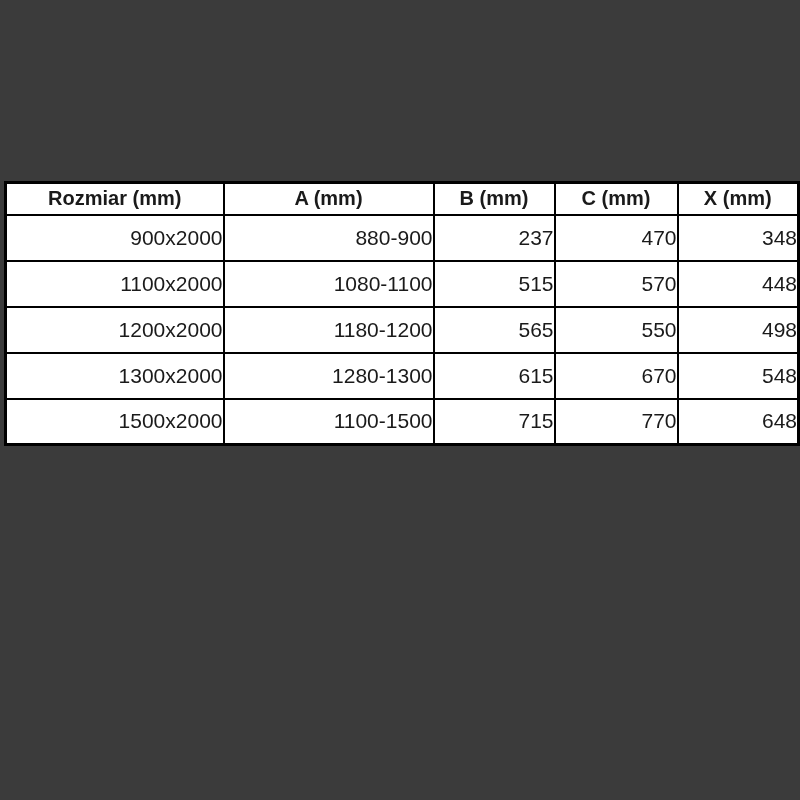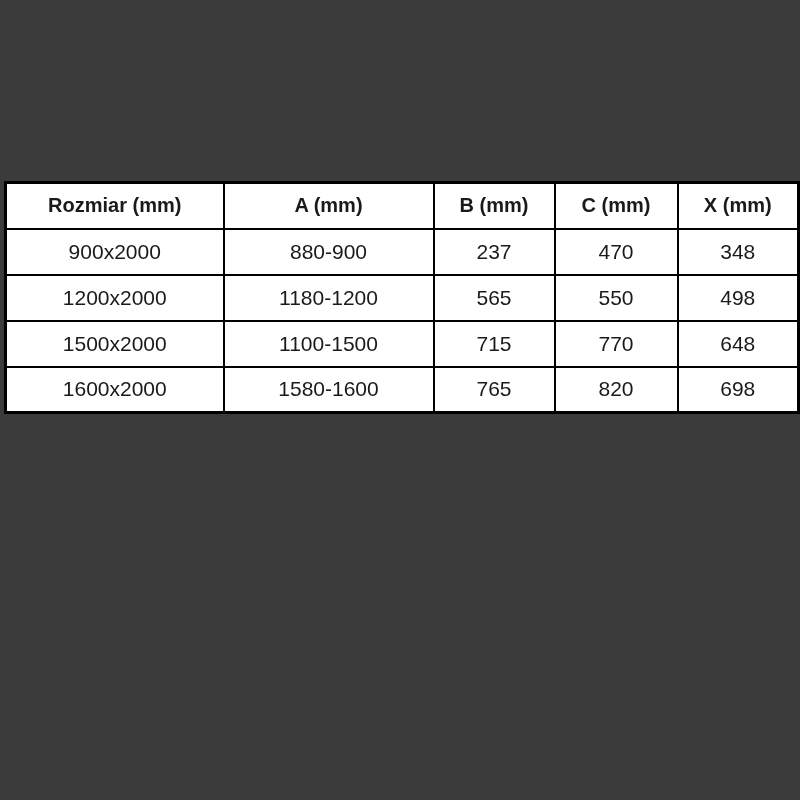--- a/index.html
+++ b/index.html
@@ -29,28 +29,29 @@
   table.size-table th,
   table.size-table td {
     border: 2px solid #000000;
     text-align: center;
     vertical-align: middle;
     color: #1a1a1a;
     overflow: hidden;
     white-space: nowrap;
   }
   table.size-table th {
-    height: 46px;
+    height: 32px;
     font-size: 20px;
     font-weight: bold;
   }
   table.size-table td {
     height: 46px;
     font-size: 21px;
     font-weight: normal;
+    text-align: right;
   }
   col.c-rozmiar { width: 218px; }
   col.c-a       { width: 210px; }
   col.c-b       { width: 121px; }
   col.c-c       { width: 123px; }
   col.c-x       { width: 121px; }
 </style>
 </head>
 <body>
 
@@ -74,35 +75,42 @@
     </thead>
     <tbody>
         <tr>
           <td>900x2000</td>
           <td>880-900</td>
           <td>237</td>
           <td>470</td>
           <td>348</td>
         </tr>
         <tr>
+          <td>1100x2000</td>
+          <td>1080-1100</td>
+          <td>515</td>
+          <td>570</td>
+          <td>448</td>
+        </tr>
+        <tr>
           <td>1200x2000</td>
           <td>1180-1200</td>
           <td>565</td>
           <td>550</td>
           <td>498</td>
+        </tr>
+        <tr>
+          <td>1300x2000</td>
+          <td>1280-1300</td>
+          <td>615</td>
+          <td>670</td>
+          <td>548</td>
         </tr>
         <tr>
           <td>1500x2000</td>
           <td>1100-1500</td>
           <td>715</td>
           <td>770</td>
           <td>648</td>
         </tr>
-        <tr>
-          <td>1600x2000</td>
-          <td>1580-1600</td>
-          <td>765</td>
-          <td>820</td>
-          <td>698</td>
-        </tr>
       </tbody>
   </table>
 </div>
 
 </body></html>

